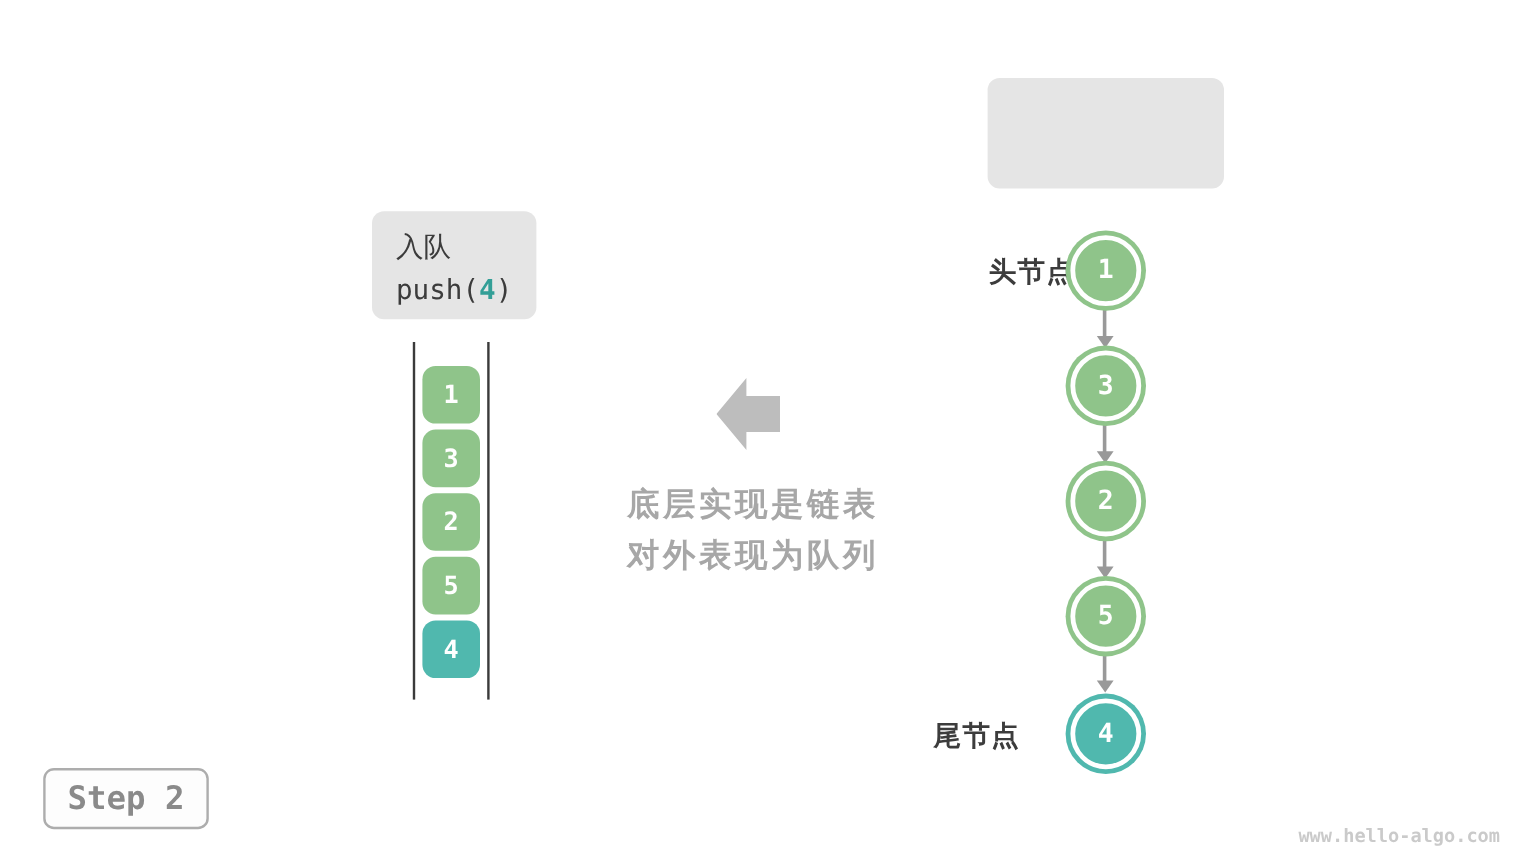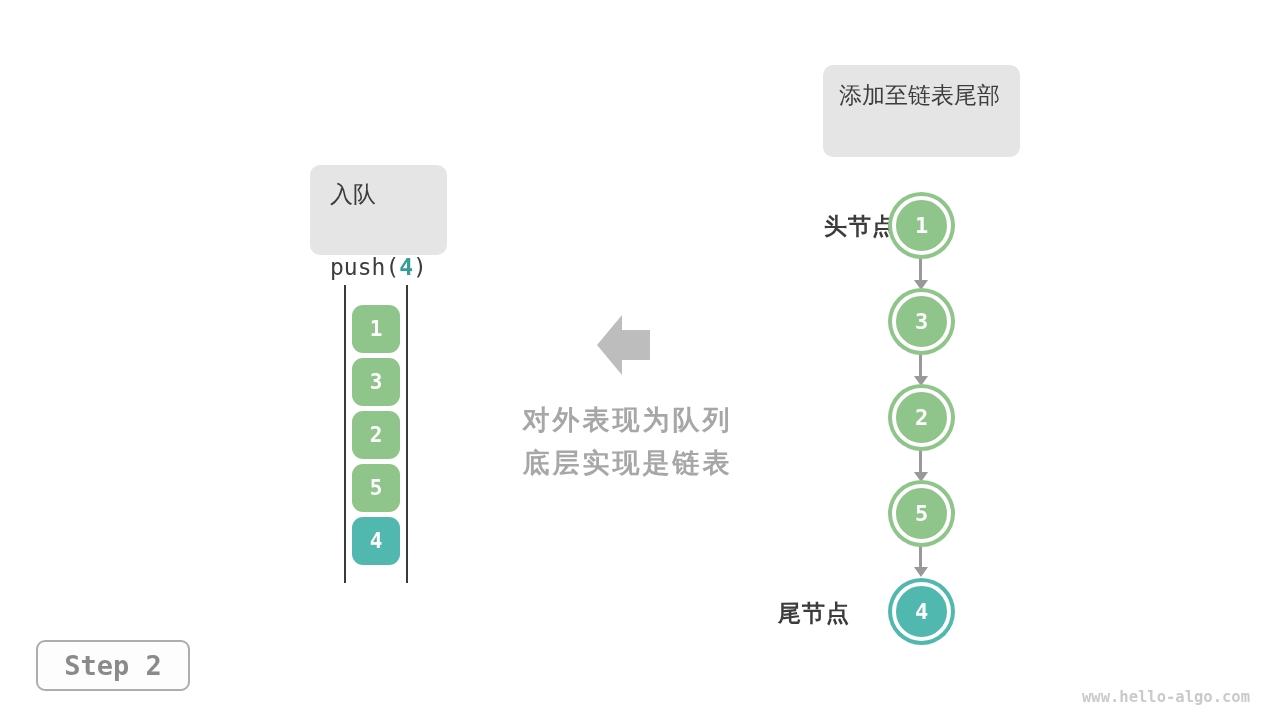--- a/index.html
+++ b/index.html
@@ -15,22 +15,22 @@
 
   
   .anno {
     background: var(--label-bg, #e5e5e5);
     border-radius: 10px;
     color: var(--dark-text, #3c3c3c);
     font-size: 23px;
     box-sizing: border-box;
   }
   .anno-top { left: 823px; top: 65px; width: 197px; height: 92px; padding: 13px 0 0 16px; line-height: 34px; }
-  .anno-left { left: 310px; top: 165px; width: 137px; height: 90px; padding: 11px 0 17px 20px; line-height: 37px; }
-  .mono { font-family: "DejaVu Sans Mono", "Liberation Mono", monospace; margin-top: 36px; }
+  .anno-left { left: 310px; top: 176px; width: 137px; height: 90px; padding: 11px 0 17px 20px; line-height: 37px; }
+  .mono { font-family: "DejaVu Sans Mono", "Liberation Mono", monospace; }
   .hl-num {
     color: var(--teal-text, #339f97);
     font-weight: bold;
     font-family: "DejaVu Sans Mono", "Liberation Mono", monospace;
   }
   .anno-top .hl-num { margin-left: 10px; }
 
   
   .rail {
     width: 2px; height: 298px; top: 285px;
@@ -89,21 +89,21 @@
   }
   .conn-head {
     left: 914px; width: 0; height: 0;
     border-left: 7px solid transparent;
     border-right: 7px solid transparent;
     border-top: 10px solid var(--connector-gray, #999999);
   }
 
   
   .step-badge {
-    left: 36px; top: 640px; width: 154px; height: 51px;
+    left: 36px; top: 640px; width: 138px; height: 51px;
     background: #fdfdfd;
     border: 2px solid var(--step-border, #adadad);
     border-radius: 9px;
     box-sizing: border-box;
     text-align: center; line-height: 47px;
     font-family: "DejaVu Sans Mono", "Liberation Mono", monospace;
     font-weight: bold; font-size: 27px;
     color: var(--step-text, #8a8a8a);
   }
 
@@ -113,43 +113,42 @@
     font-family: "DejaVu Sans Mono", "Liberation Mono", monospace;
     font-size: 15.5px;
     color: var(--watermark, #cacaca);
     font-weight: bold;
   }
 </style>
 </head>
 <body>
 
 <div class="abs anno anno-top">
-  <div>添加至链表尾部</div>
 </div>
 
 <div class="abs anno anno-left">
   <div>入队</div>
   <div class="mono"><span>push(</span><span class="hl-num">4</span><span>)</span></div>
 </div>
 
 <div class="abs rail rail-left"></div>
 <div class="abs rail rail-right"></div>
 
 <div class="abs stack-box" style="top:305px">1</div>
 <div class="abs stack-box" style="top:358px">3</div>
 <div class="abs stack-box" style="top:411px">2</div>
 <div class="abs stack-box" style="top:464px">5</div>
 <div class="abs stack-box highlight" style="top:517px">4</div>
 
 <svg class="abs block-arrow" viewBox="0 0 54 62">
   <polygon points="0,31 25,1 25,16 53,16 53,46 25,46 25,61" fill="#BDBDBD"></polygon>
 </svg>
 <div class="abs center-caption">
+  <div>底层实现是链表</div>
   <div>对外表现为队列</div>
-  <div>底层实现是链表</div>
 </div>
 
 <div class="abs ll-label ll-label-head">头节点</div>
 <div class="abs ll-label ll-label-tail">尾节点</div>
 
 <div class="abs conn-line" style="top:258px"></div>
 <div class="abs conn-head" style="top:280px"></div>
 <div class="abs conn-line" style="top:354px"></div>
 <div class="abs conn-head" style="top:376px"></div>
 <div class="abs conn-line" style="top:450px"></div>

